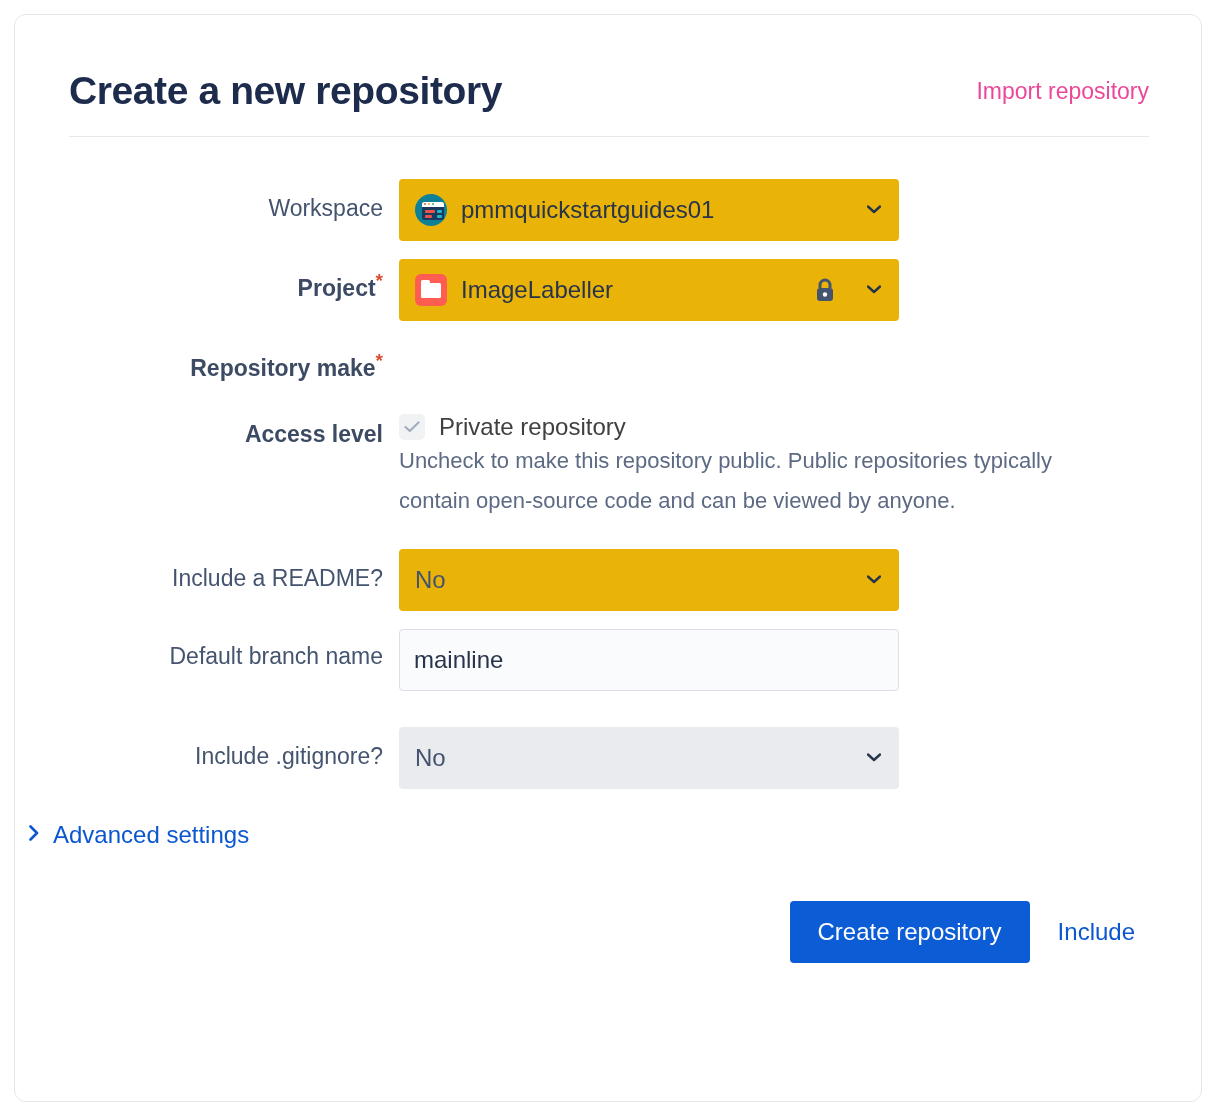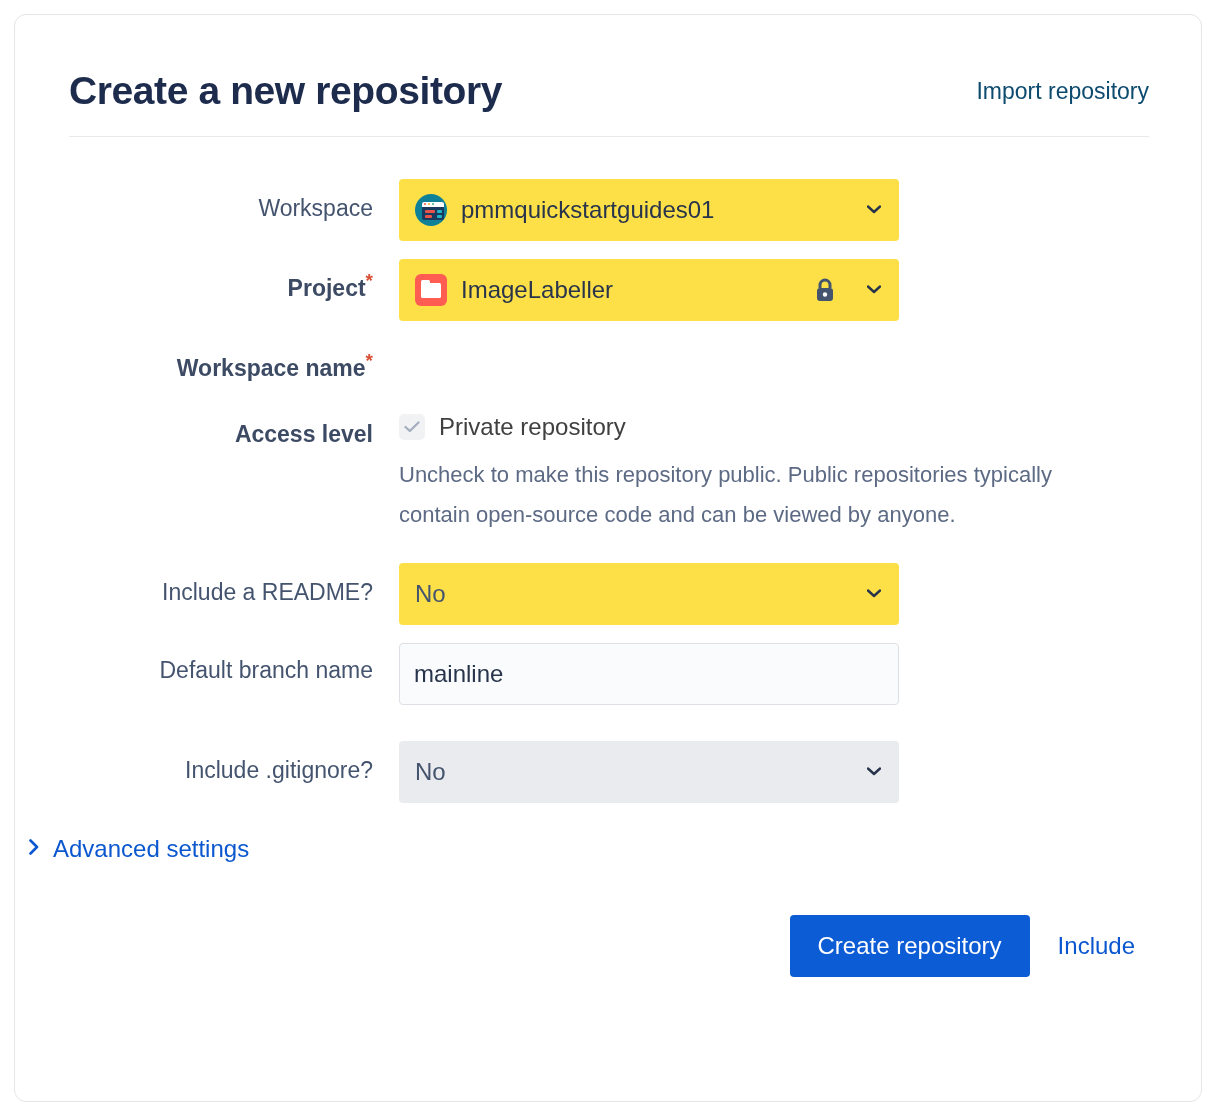--- a/index.html
+++ b/index.html
@@ -33,54 +33,54 @@
   .page-title {
     font-size: 39px;
     font-weight: bold;
     color: #1d2b4d;
     letter-spacing: -0.4px;
     line-height: 1.15;
     margin: 0;
   }
   .import-link {
     font-size: 23px;
-    color: #0c4a6e;
+    color: #ec4899;
     cursor: pointer;
     white-space: nowrap;
   }
   .divider {
     height: 1px;
     background: #e6e8ec;
     margin-bottom: 42px;
   }
   
   .row {
     display: flex;
     align-items: flex-start;
     margin-bottom: 18px;
   }
   .label-col {
     width: 330px;
     flex: 0 0 330px;
     text-align: right;
-    padding-right: 26px;
+    padding-right: 16px;
     font-size: 23px;
     color: #44546f;
     line-height: 1.6;
     padding-top: 11px;
   }
   .label-col.strong { color: #3c4a63; font-weight: bold; }
   .req { color: #d94f33; font-size: 19px; vertical-align: super; line-height: 0; }
   .field-col { flex: 1 1 auto; min-width: 0; }
 
   
   .select {
     position: relative;
     height: 62px;
-    background: #fde047;
+    background: #eab308;
     border-radius: 4px;
     display: flex;
     align-items: center;
     padding: 0 16px;
     cursor: pointer;
     width: 500px;
   }
   .select.alt { background: #e9ebef; }
   .select .value {
     font-size: 24px;
@@ -195,21 +195,20 @@
     cursor: default;
   }
   .cb-label {
     font-size: 24px;
     color: #404040;
   }
   .help-text {
     font-size: 22px;
     color: #5c6a84;
     line-height: 1.82;
-    margin-top: 14px;
     max-width: 680px;
   }
   
   .advanced {
     display: flex;
     align-items: center;
     margin-top: 32px;
     margin-left: -40px;
     cursor: pointer;
     width: max-content;
@@ -305,21 +304,21 @@
           <span class="chev-down">
             <svg width="14" height="9" viewBox="0 0 14 9">
                 <path d="M1 1.5 L7 7 L13 1.5" fill="none" stroke="#27344c" stroke-width="2.4" stroke-linecap="round" stroke-linejoin="round"></path>
               </svg>
           </span>
         </div>
       </div>
     </div>
 
     <div class="row">
-      <div class="label-col strong"><span>Workspace name</span><span class="req">*</span></div>
+      <div class="label-col strong"><span>Repository make</span><span class="req">*</span></div>
     </div>
 
     <div class="row">
       <div class="label-col strong">Access level</div>
       <div class="field-col">
         <div class="cb-line">
           <span class="checkbox">
             <svg width="16" height="12" viewBox="0 0 16 12">
                 <path d="M1.5 6 L5.8 10 L14.5 1.5" fill="none" stroke="#a3adbe" stroke-width="2.2" stroke-linecap="round" stroke-linejoin="round"></path>
               </svg>

